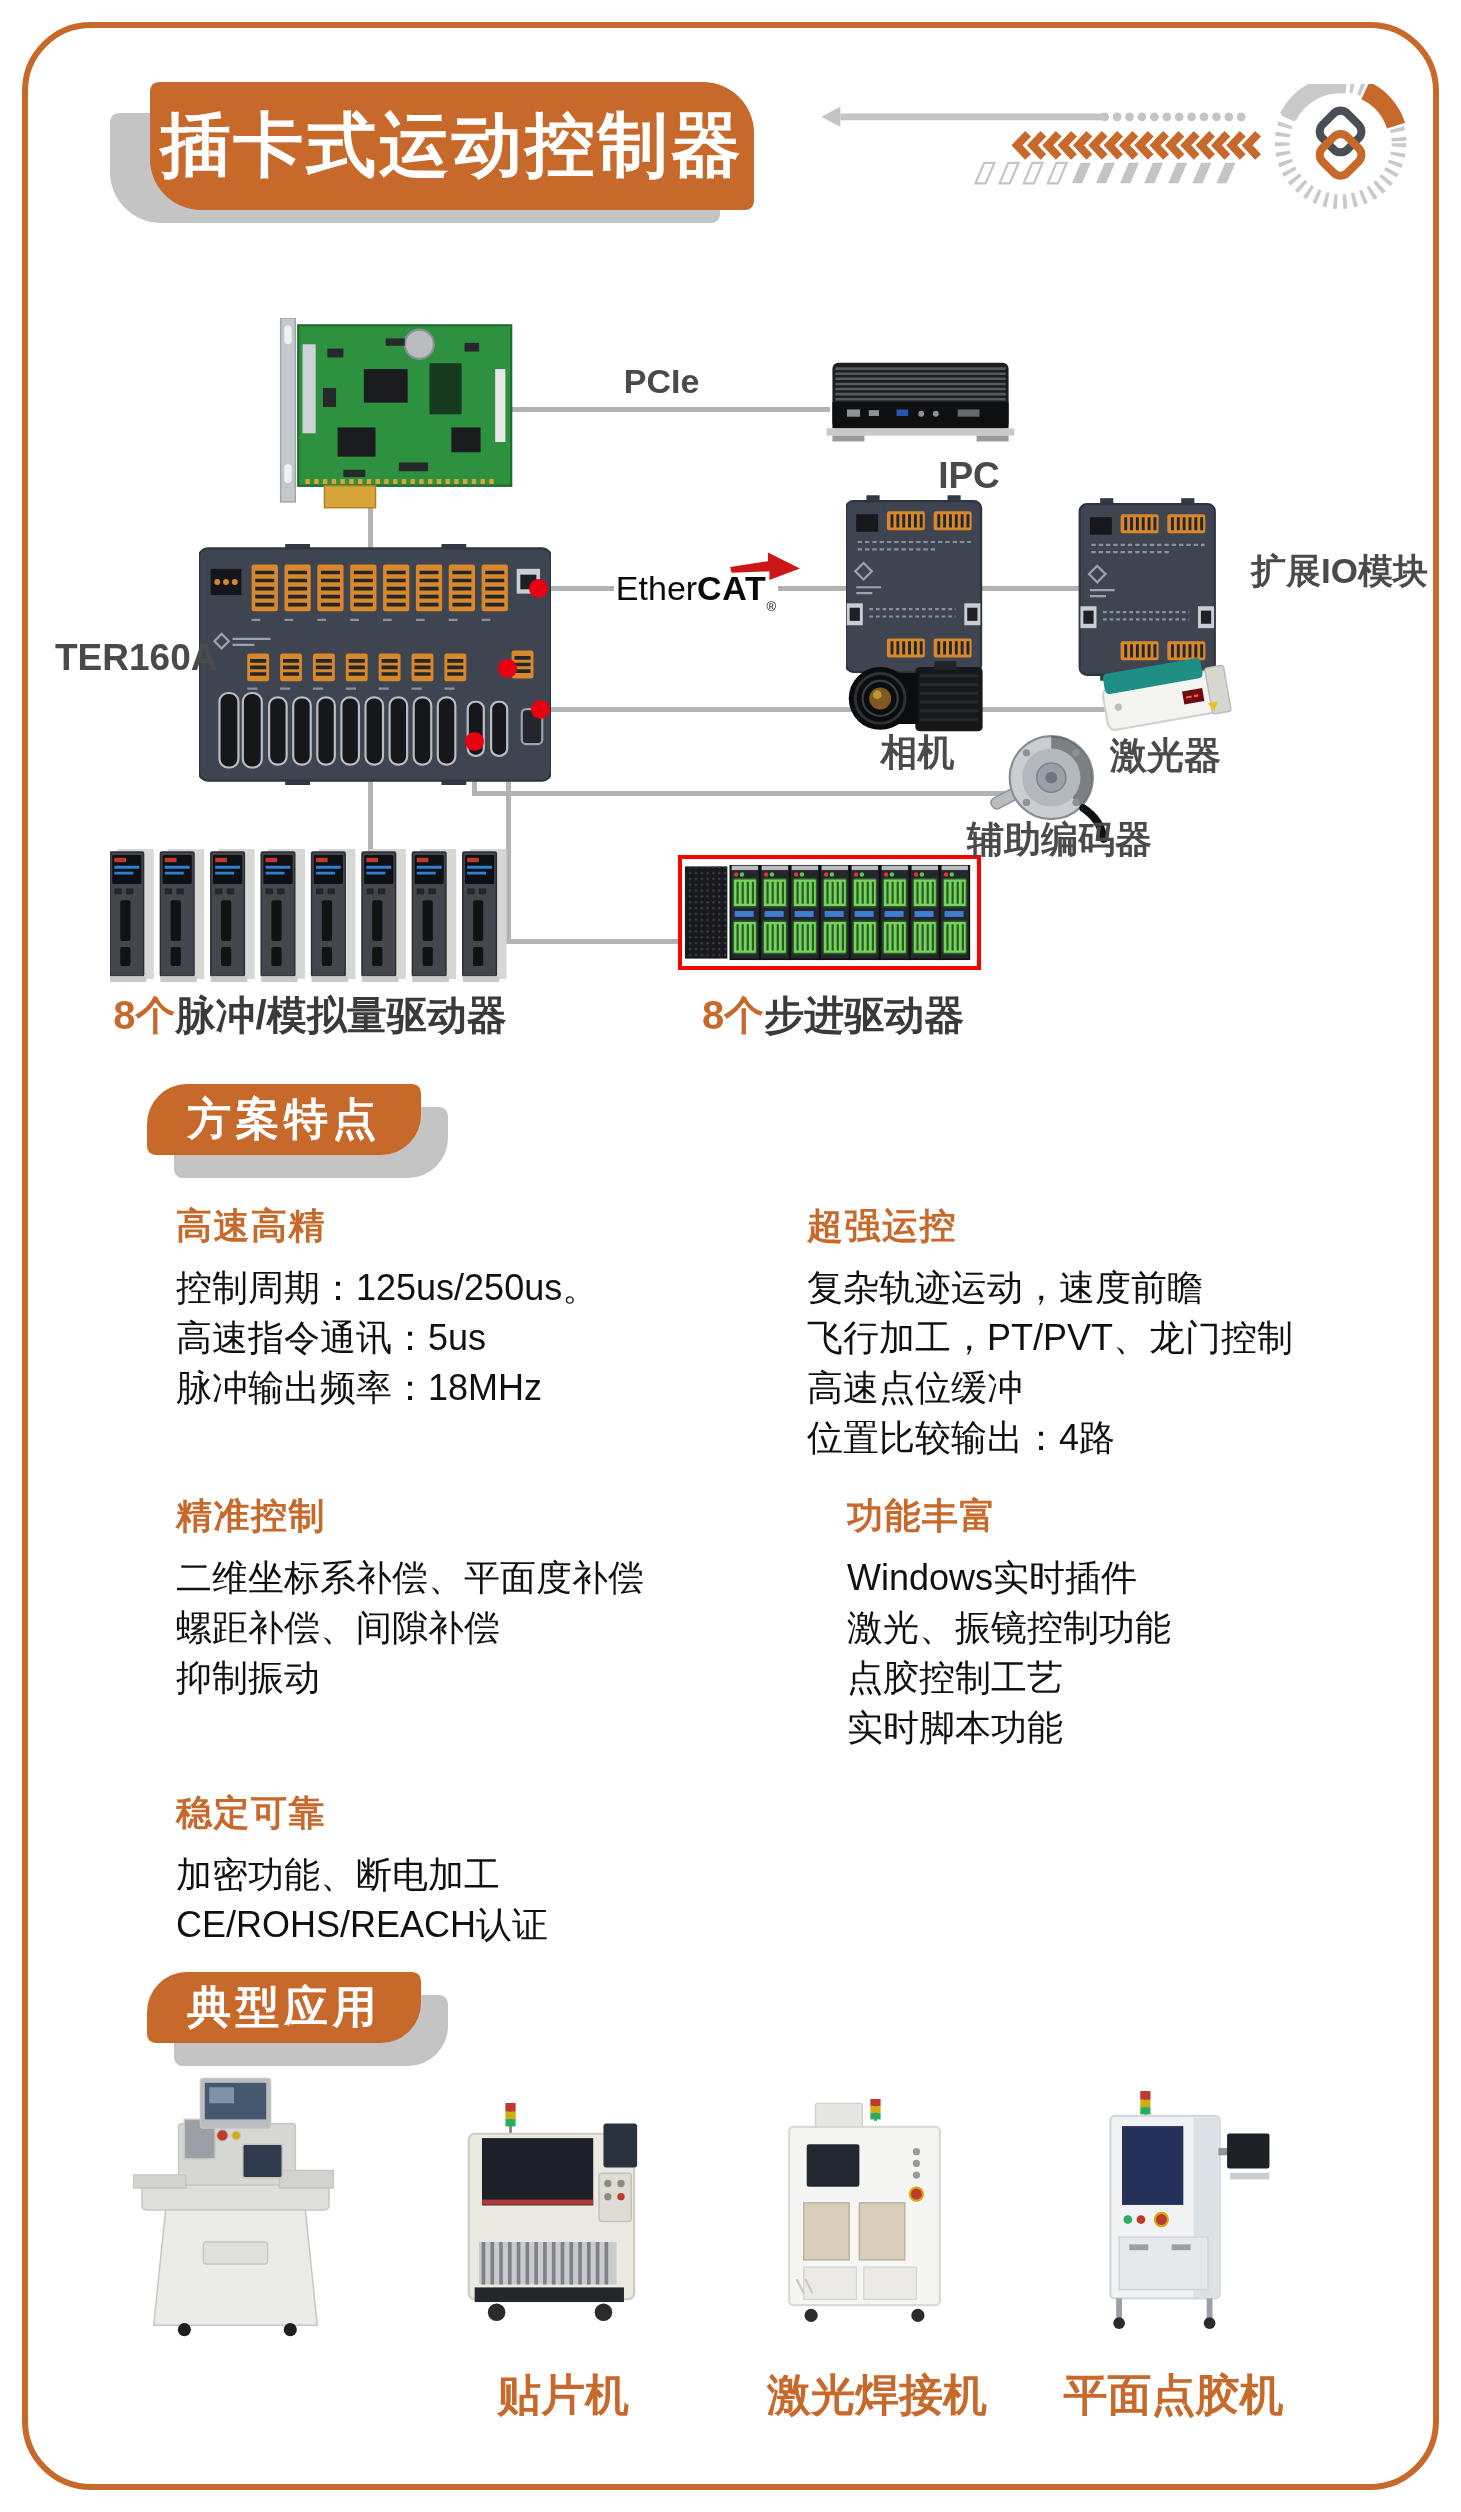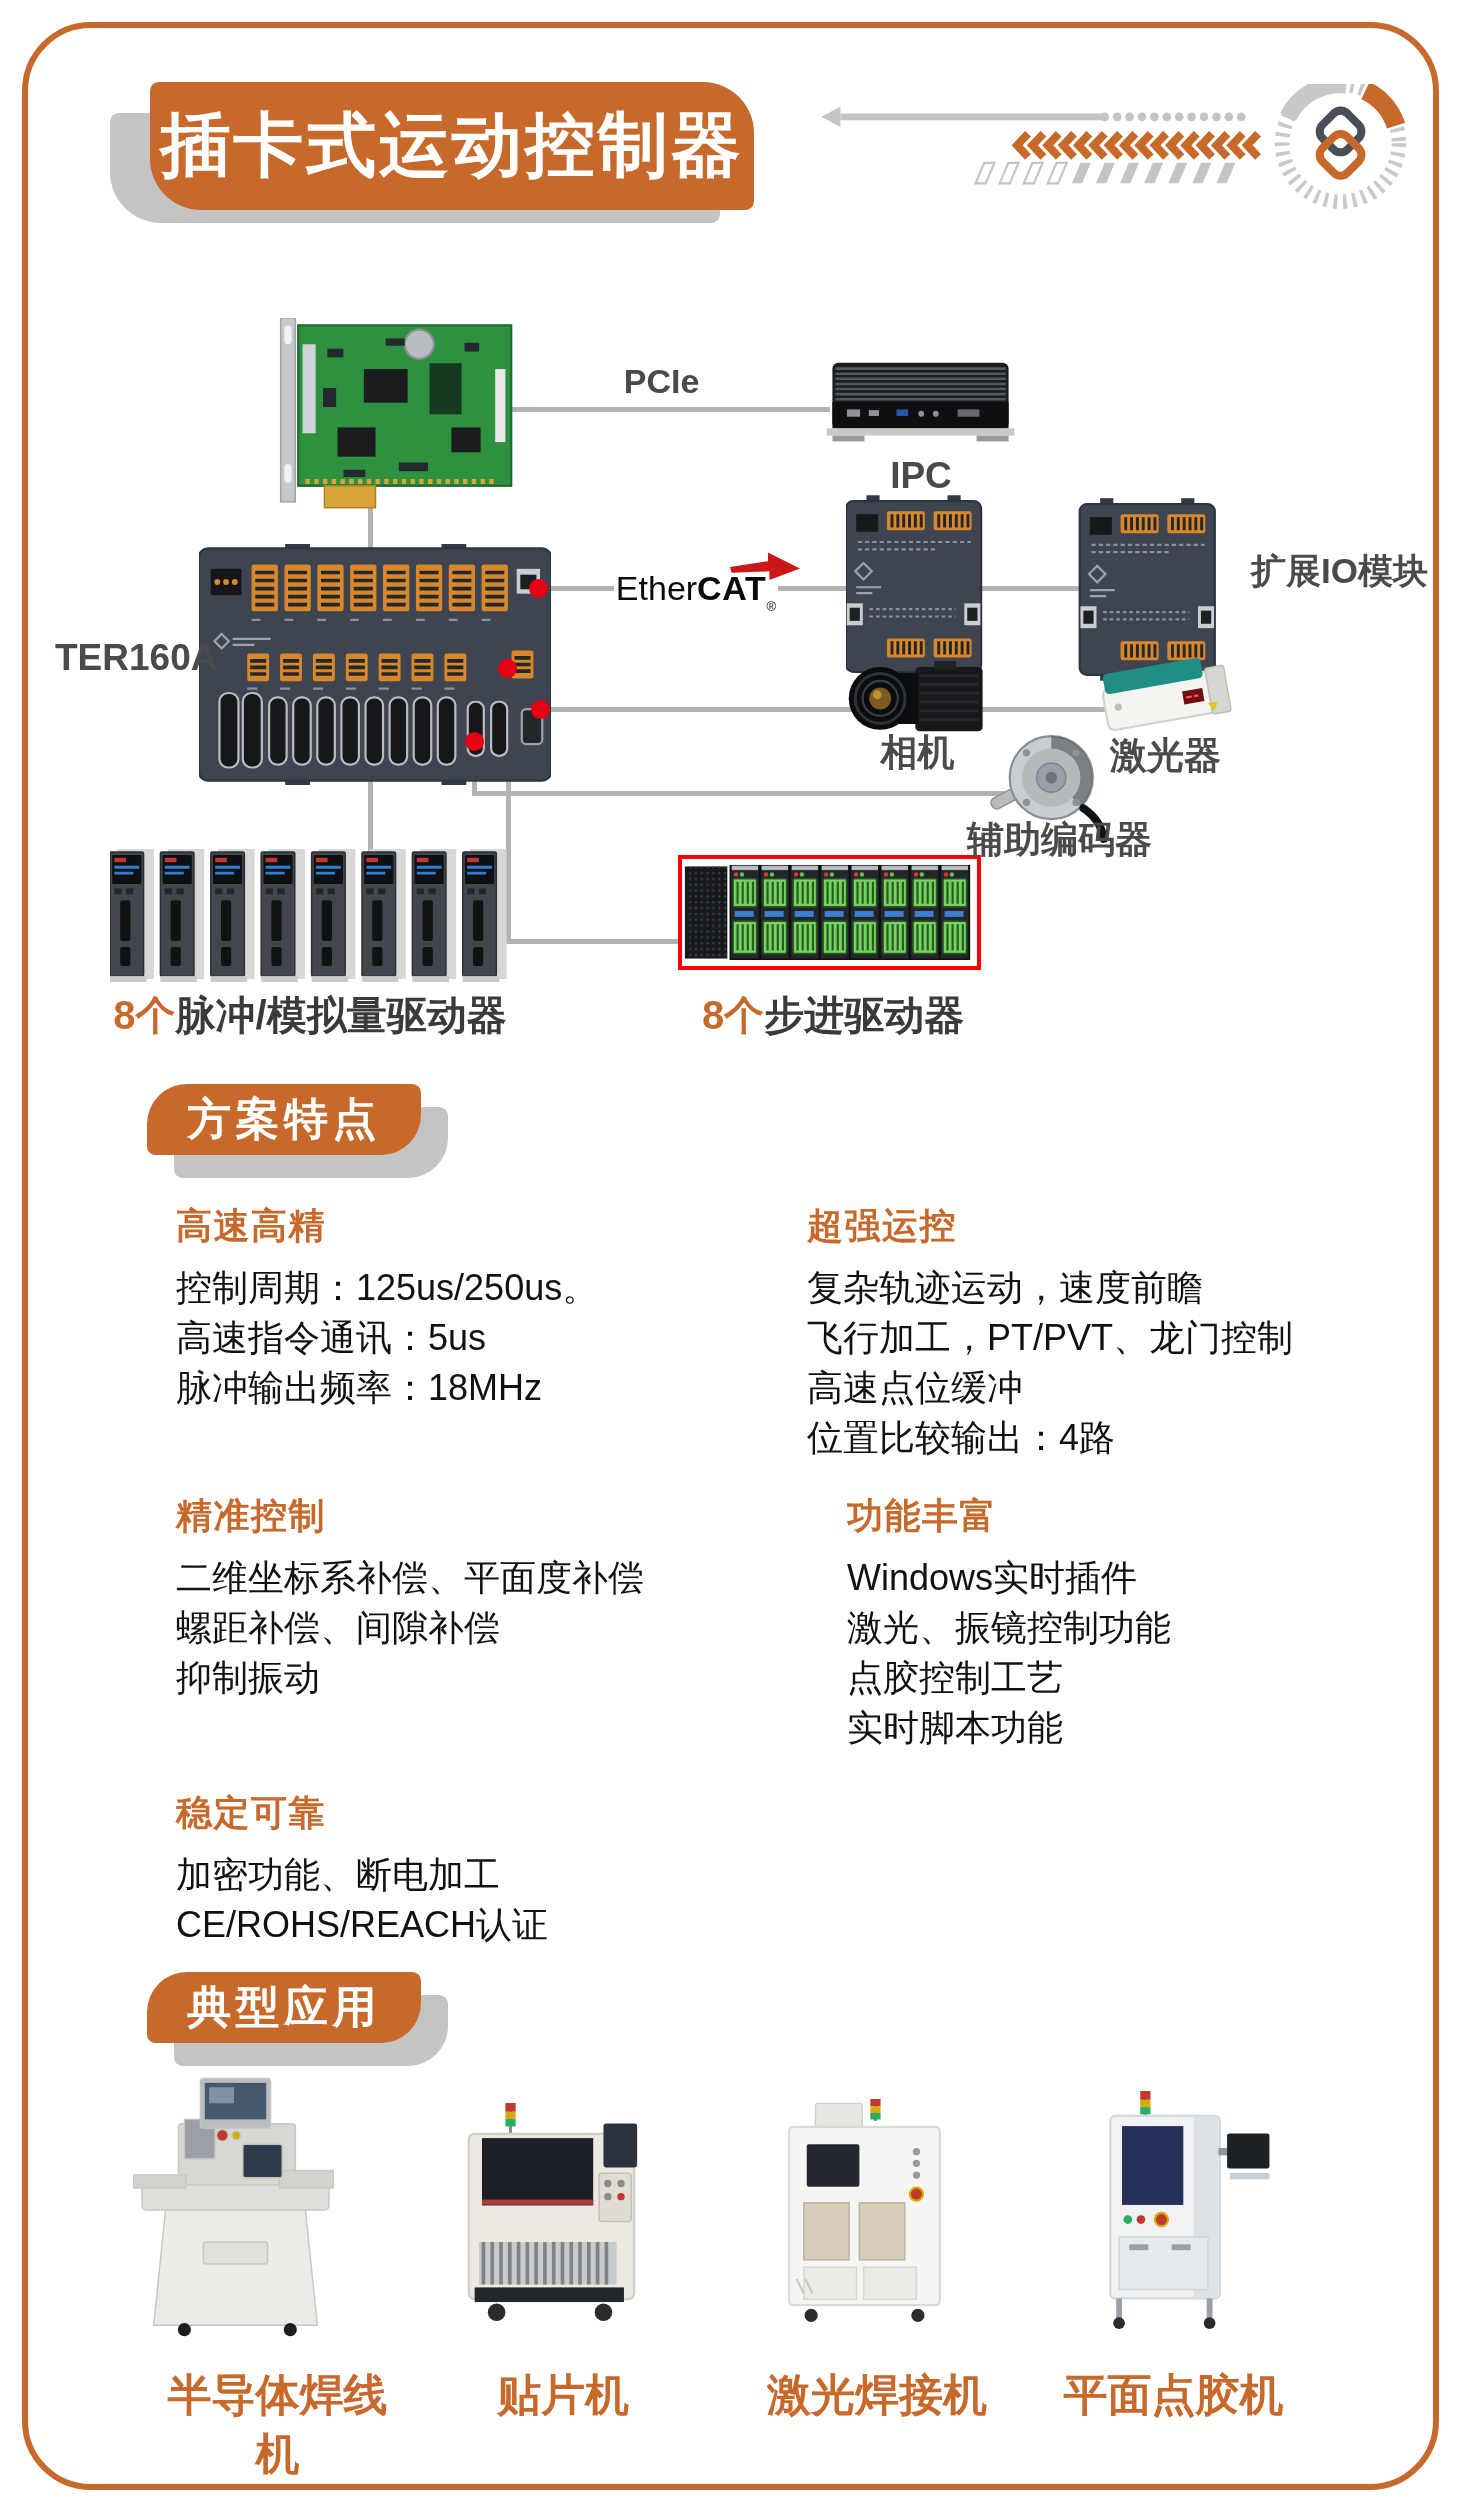--- a/index.html
+++ b/index.html
@@ -304,21 +304,21 @@
         <use href="#sstep" x="353" y="9"></use>
     </svg>
   </div>
 
   <div class="rdot" style="left:529px;top:579px;"></div>
   <div class="rdot" style="left:498px;top:659px;"></div>
   <div class="rdot" style="left:531px;top:700px;"></div>
   <div class="rdot" style="left:465px;top:732px;"></div>
 
   <div class="dlabel" style="left:592px;top:362px;width:139px;text-align:center;font-size:34px;">PCIe</div>
-  <div class="dlabel" style="left:848px;top:455px;width:146px;text-align:center;font-size:37px;">IPC</div>
+  <div class="dlabel" style="left:896px;top:455px;width:146px;text-align:center;font-size:37px;">IPC</div>
   <div class="dlabel" style="left:55px;top:637px;width:139px;font-size:37px;">TER160A</div>
   <div class="ethercat">
     <span class="e1">Ether</span>
       <span class="e2">CAT</span>
       <span class="e3">®</span>
     <svg width="73" height="32" viewBox="0 0 100 44">
       <polygon points="0,22 52,14 52,2 96,24 54,40 54,28 2,30" fill="#CC1719"></polygon>
     </svg>
   </div>
   <div class="dlabel" style="left:1251px;top:548px;width:190px;font-size:35px;">扩展IO模块</div>
@@ -454,18 +454,17 @@
       <rect x="142" y="210" width="26" height="8" fill="#9AA0A5"></rect>
     <rect x="206" y="78" width="14" height="10" fill="#8F959A"></rect>
     <rect x="218" y="58" width="58" height="48" rx="3" fill="#1D2126"></rect>
     <rect x="222" y="112" width="54" height="9" fill="#C9CED2"></rect>
     <rect x="66" y="284" width="8" height="28" fill="#9AA0A5"></rect>
       <rect x="190" y="284" width="8" height="28" fill="#9AA0A5"></rect>
     <circle cx="70" cy="318" r="8" fill="#2B2B2B"></circle>
       <circle cx="194" cy="318" r="8" fill="#2B2B2B"></circle>
   </svg>
 
-  <div class="app-label" style="left:146px;top:2366px;width:263px;">半导体焊线机</div>
   <div class="app-label" style="left:468px;top:2366px;width:190px;">贴片机</div>
   <div class="app-label" style="left:760px;top:2366px;width:234px;">激光焊接机</div>
   <div class="app-label" style="left:1060px;top:2366px;width:227px;">平面点胶机</div>
 </div>
 
 
 </body></html>

